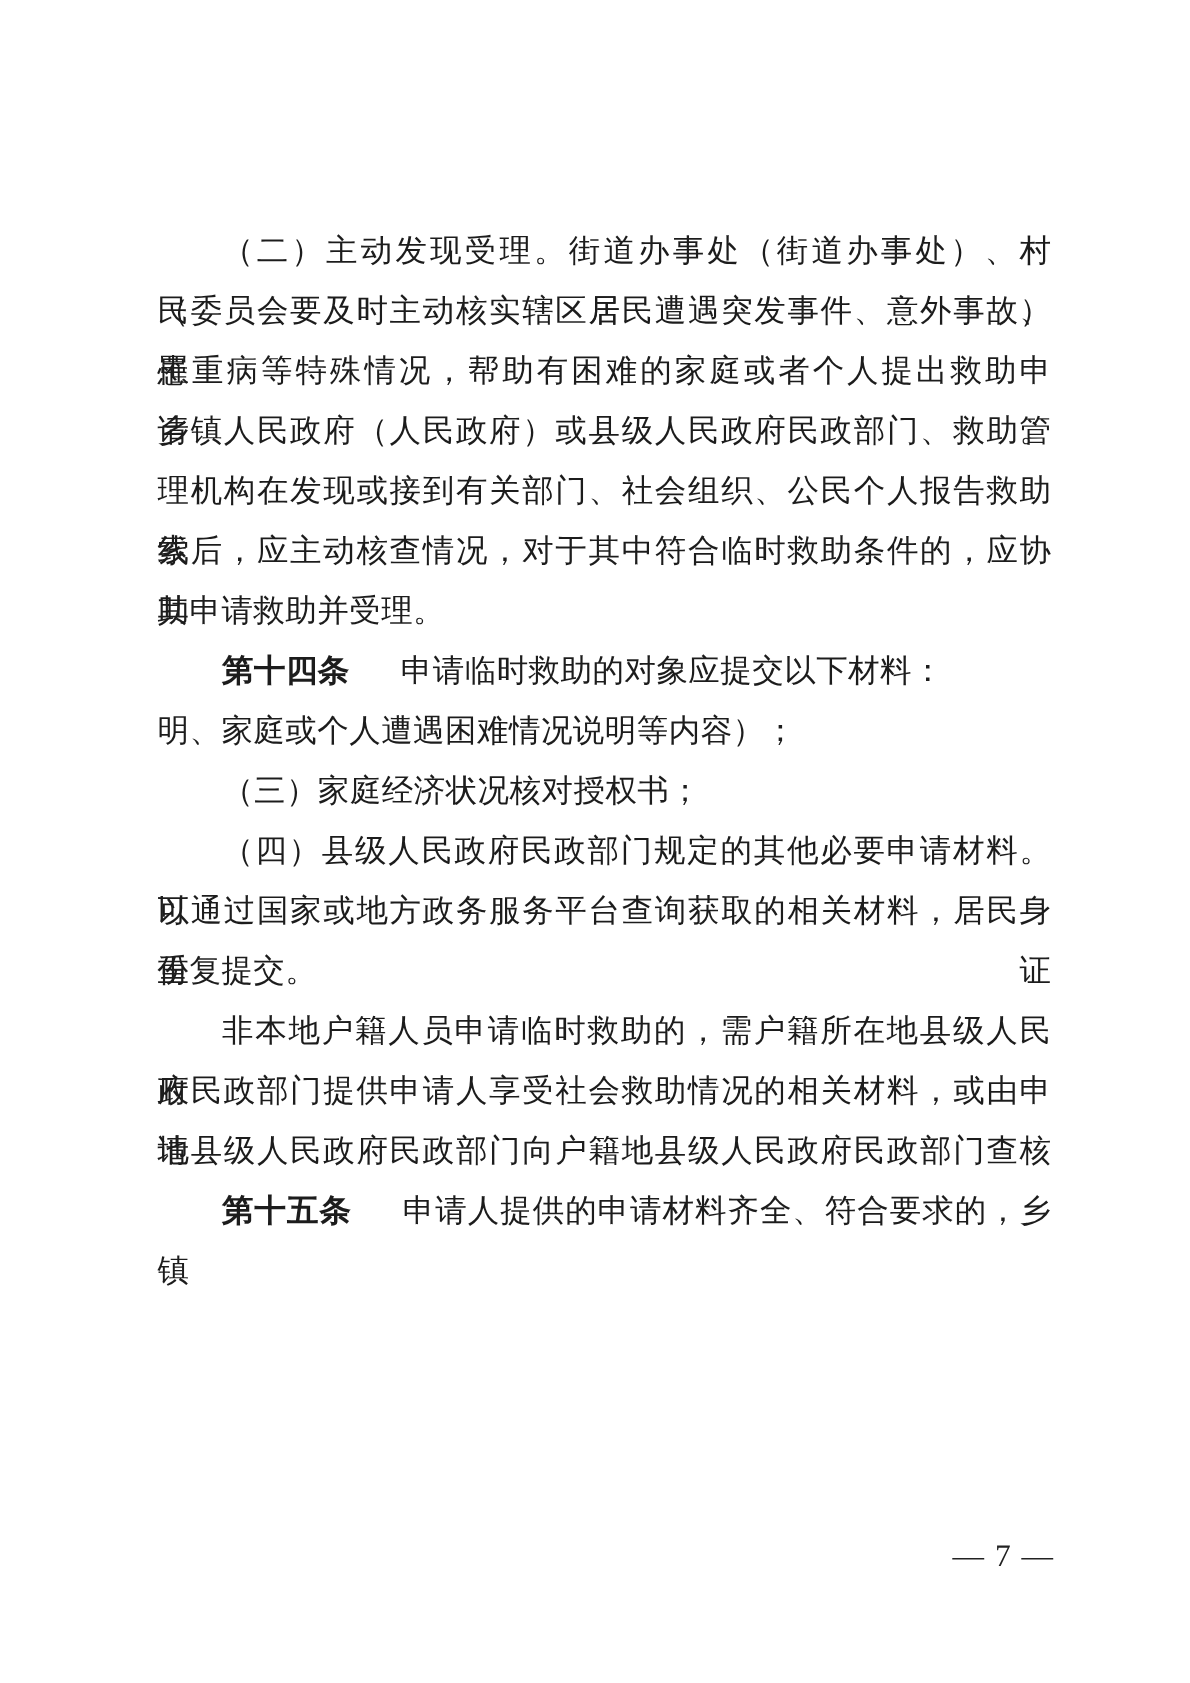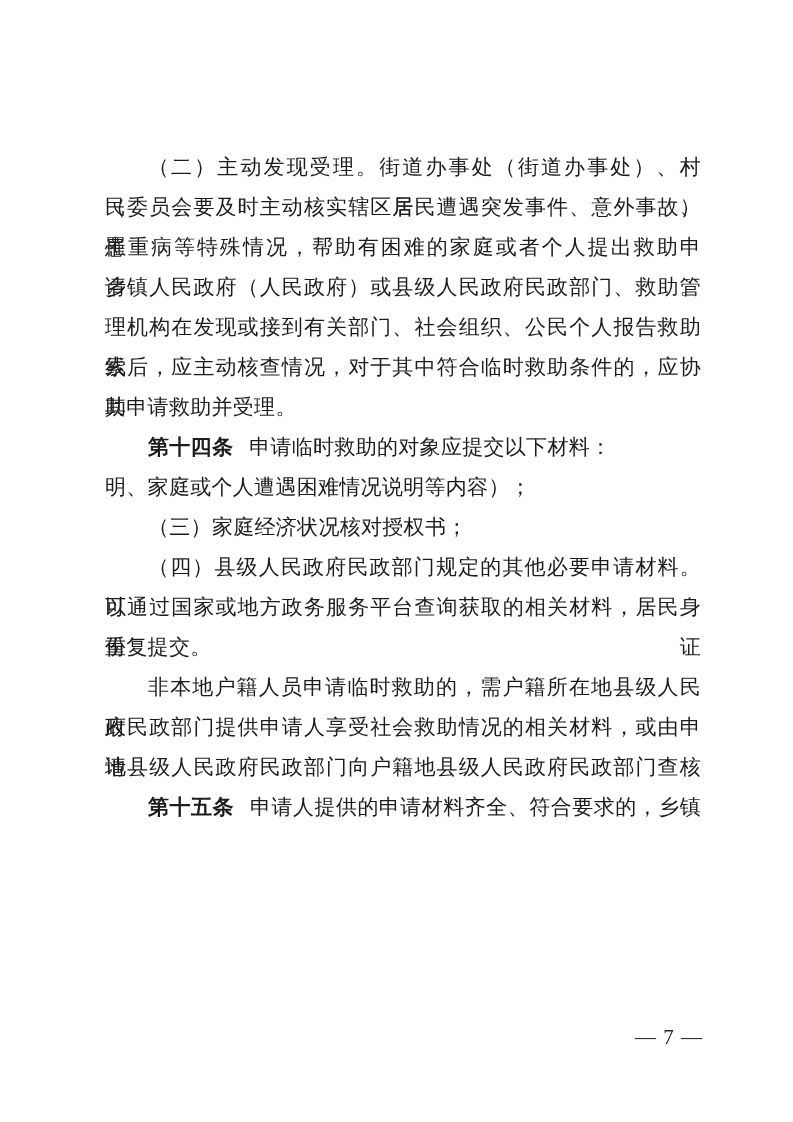--- a/index.html
+++ b/index.html
@@ -39,21 +39,21 @@
     white-space: normal;
     text-align: justify;
     text-align-last: justify;
     text-justify: inter-character;
   }
   .line.indent {
     text-indent: 43px;
   }
   .term {
     font-weight: bold;
-    margin-right: 16px;
+    margin-right: 34px;
   }
   .pagenum {
     position: absolute;
     top: 1022px;
     right: 90px;
     height: 30px;
     line-height: 30px;
     font-size: 21px;
     letter-spacing: 1px;
     color: #222222;

